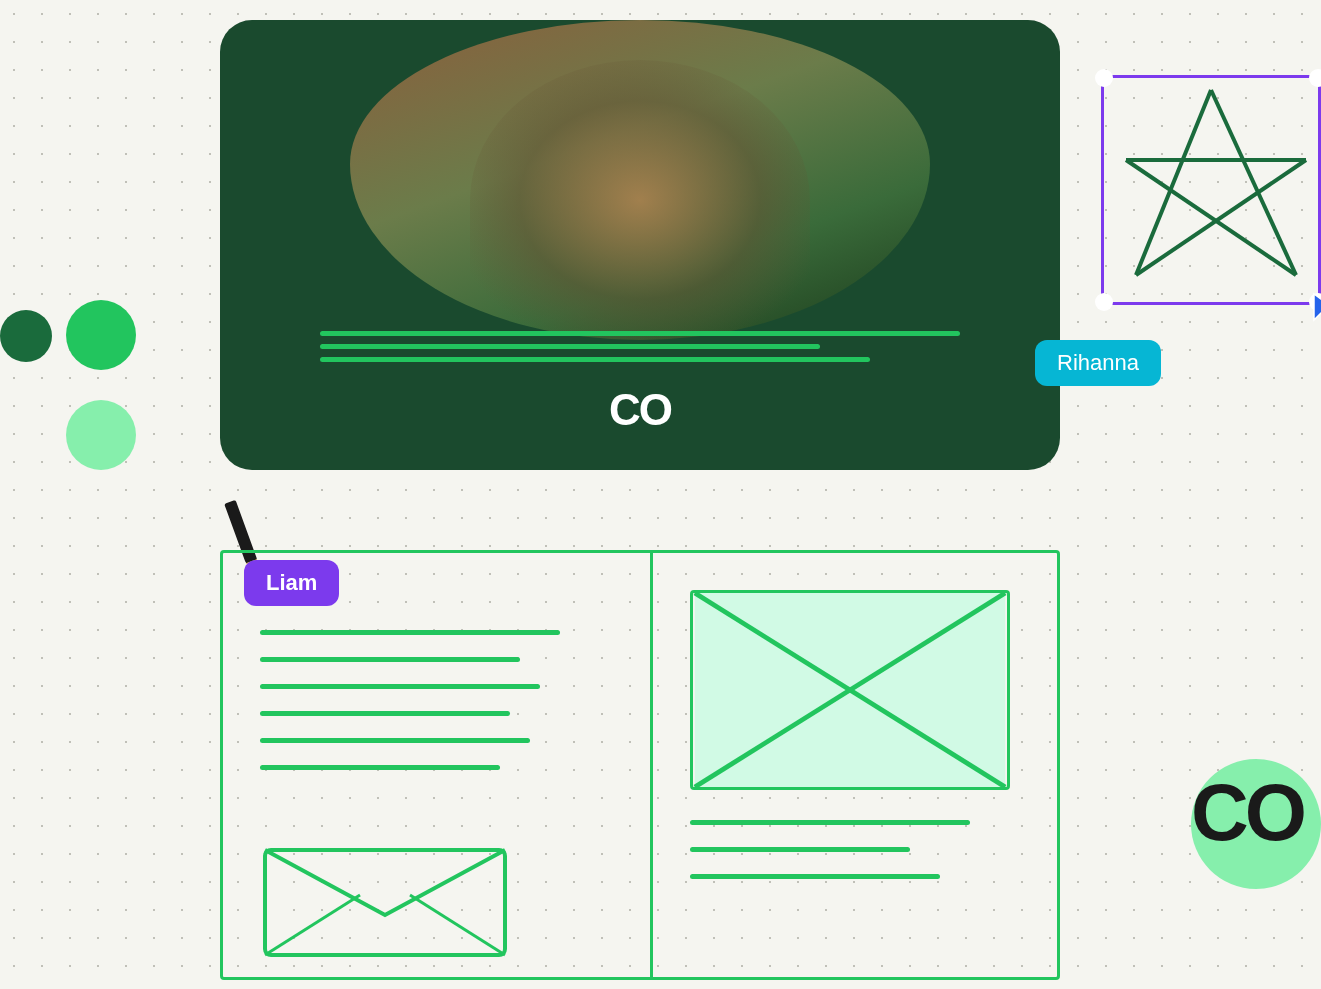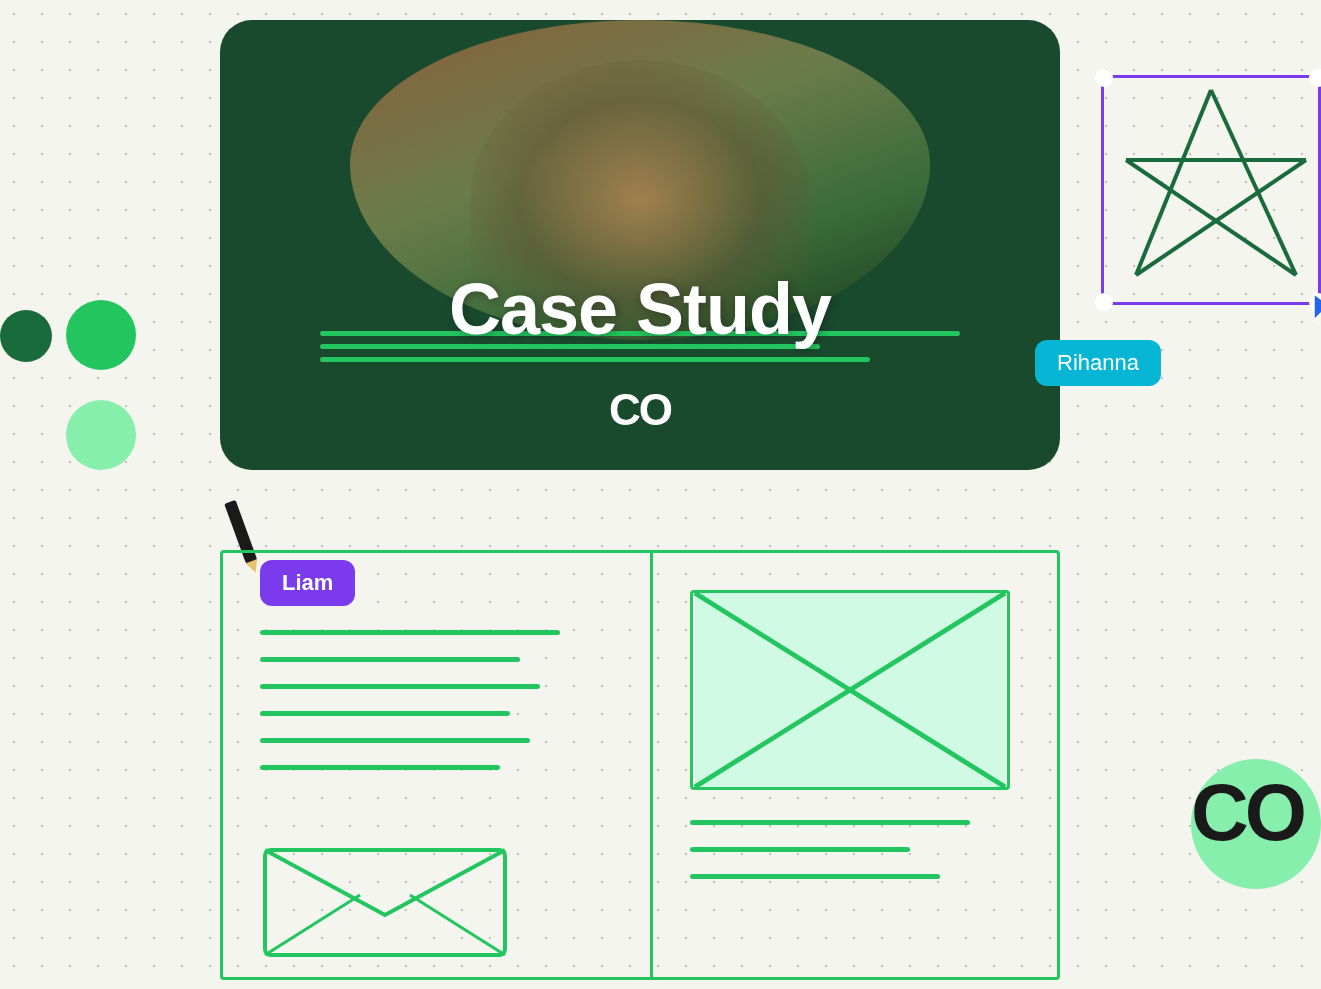--- a/index.html
+++ b/index.html
@@ -217,21 +217,21 @@
       height: 0;
       border-left: 6px solid transparent;
       border-right: 6px solid transparent;
       border-top: 12px solid #e8c070;
     }
 
     
     .liam-badge {
       position: absolute;
       top: 560px;
-      left: 260px;
+      left: 244px;
       background: #7c3aed;
       color: white;
       font-size: 22px;
       font-weight: 700;
       padding: 10px 22px;
       border-radius: 12px;
     }
 
     
     .bottom-wireframe {
@@ -344,21 +344,20 @@
 <div class="top-card">
 
   <div class="photo-oval"></div>
 
   <div class="green-lines">
     <div class="green-line"></div>
     <div class="green-line"></div>
     <div class="green-line"></div>
   </div>
 
-  <div class="case-study-text">Case Study</div>
 
   <div class="co-logo-card">CO</div>
 </div>
 
 <div class="star-container">
   <div class="star-border-box">
     <div class="corner-circle corner-tl"></div>
     <div class="corner-circle corner-tr"></div>
     <div class="corner-circle corner-bl"></div>
     <div class="corner-circle corner-br"></div>

